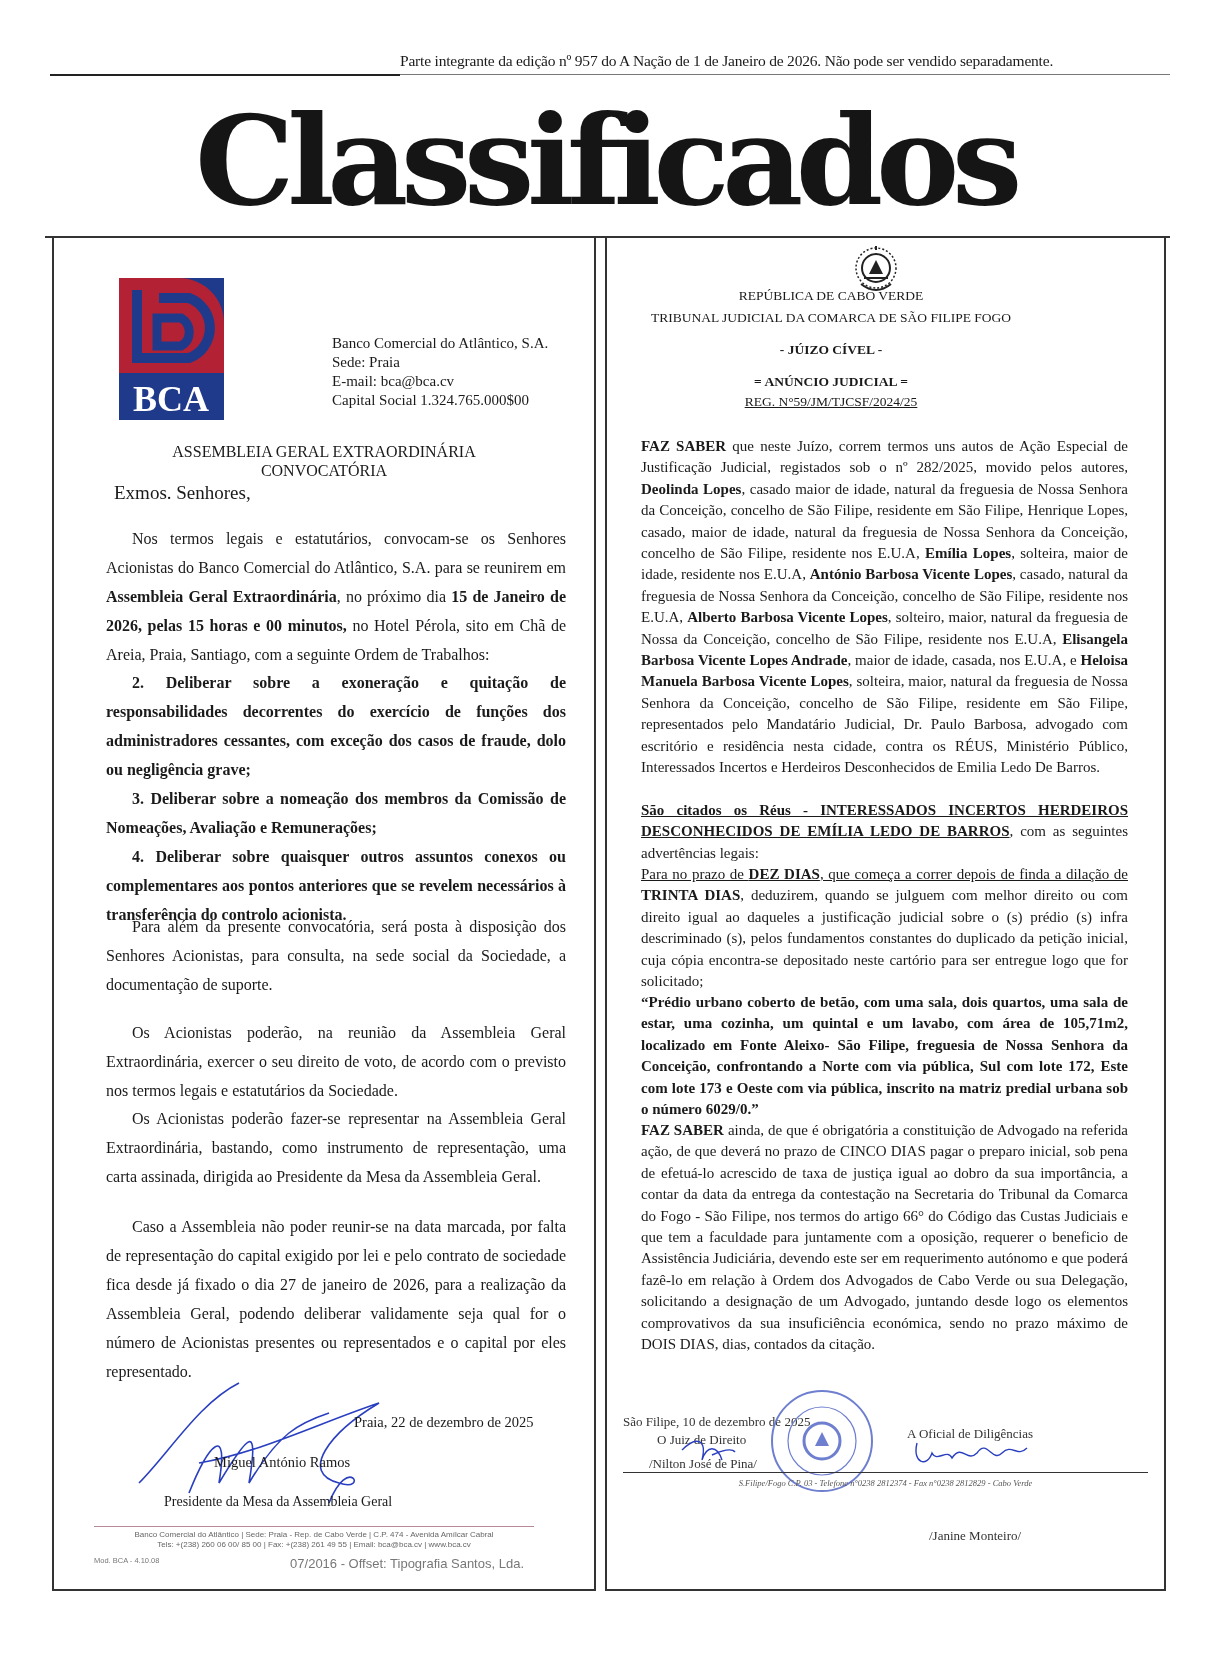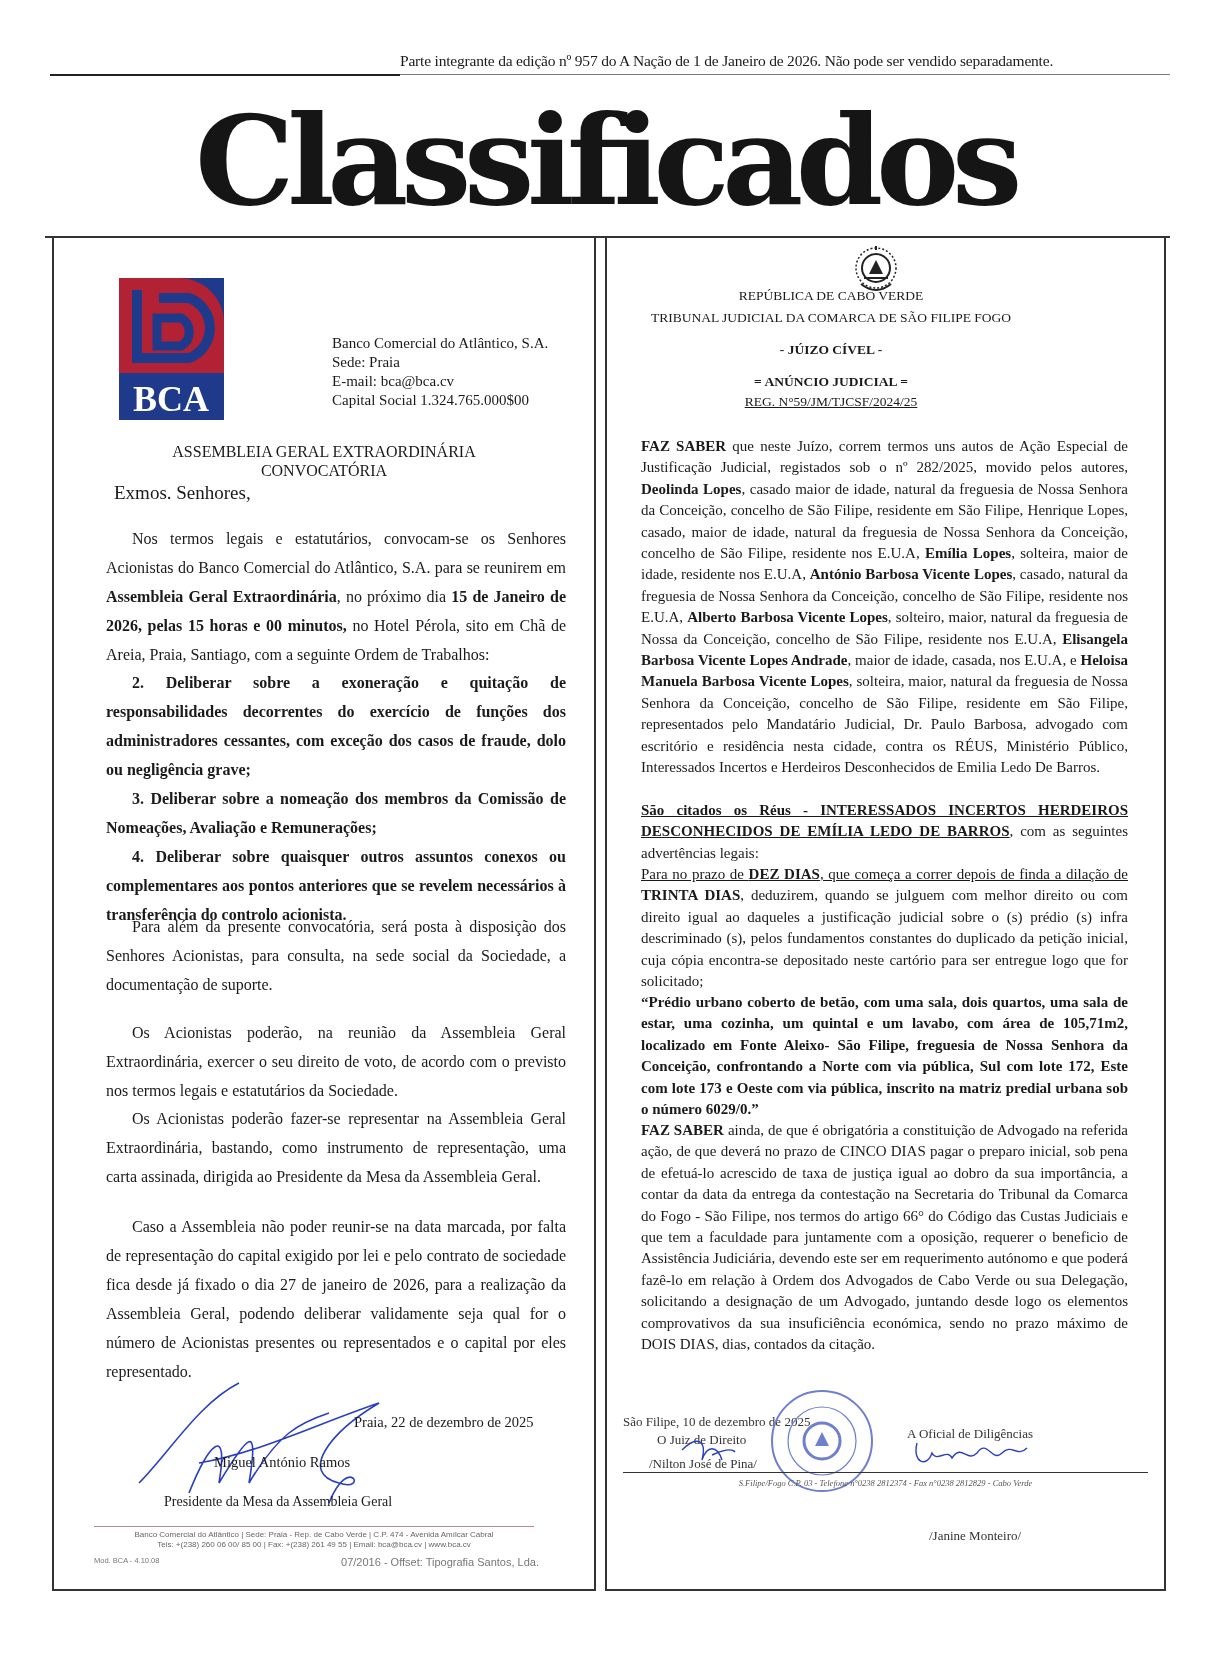--- a/index.html
+++ b/index.html
@@ -22,21 +22,21 @@
   .bold{font-weight:bold;}
   .sig-date{position:absolute;left:300px;top:1176px;font-size:14.5px;}
   .sig-name{position:absolute;left:160px;top:1216px;font-size:14.5px;}
   .sig-role{position:absolute;left:110px;top:1256px;font-size:14px;}
   .sig-scribble{position:absolute;left:75px;top:1125px;width:260px;height:150px;}
   .foot-rule{position:absolute;left:40px;top:1288px;width:440px;height:1px;background:#b58a9a;}
   .foot-l1,.foot-l2{position:absolute;left:40px;width:440px;text-align:center;font-family:"Liberation Sans",sans-serif;font-size:8px;color:#666;}
   .foot-l1{top:1292px;}
   .foot-l2{top:1302px;}
   .foot-mod{position:absolute;left:40px;top:1318px;font-family:"Liberation Sans",sans-serif;font-size:7.5px;color:#777;}
-  .foot-off{position:absolute;right:55px;top:1318px;font-family:"Liberation Sans",sans-serif;font-size:11px;color:#777;}
+  .foot-off{position:absolute;right:70px;top:1318px;font-family:"Liberation Sans",sans-serif;font-size:13px;color:#777;}
   
   .crest{position:absolute;left:244px;top:6px;width:50px;height:52px;}
   .c-line{position:absolute;left:0;width:448px;text-align:center;font-size:13.5px;}
   .rp{position:absolute;left:34px;width:487px;font-size:15px;line-height:21.4px;text-align:justify;}
   .u{text-decoration:underline;}
   .r-sig{position:absolute;font-size:13px;color:#333;}
   .stamp{position:absolute;left:160px;top:1148px;width:110px;height:110px;}
   .r-foot-rule{position:absolute;left:16px;top:1234px;width:525px;height:1px;background:#333;}
   .r-foot{position:absolute;left:16px;width:525px;top:1240px;text-align:center;font-size:8.5px;font-style:italic;color:#555;}
 </style>

